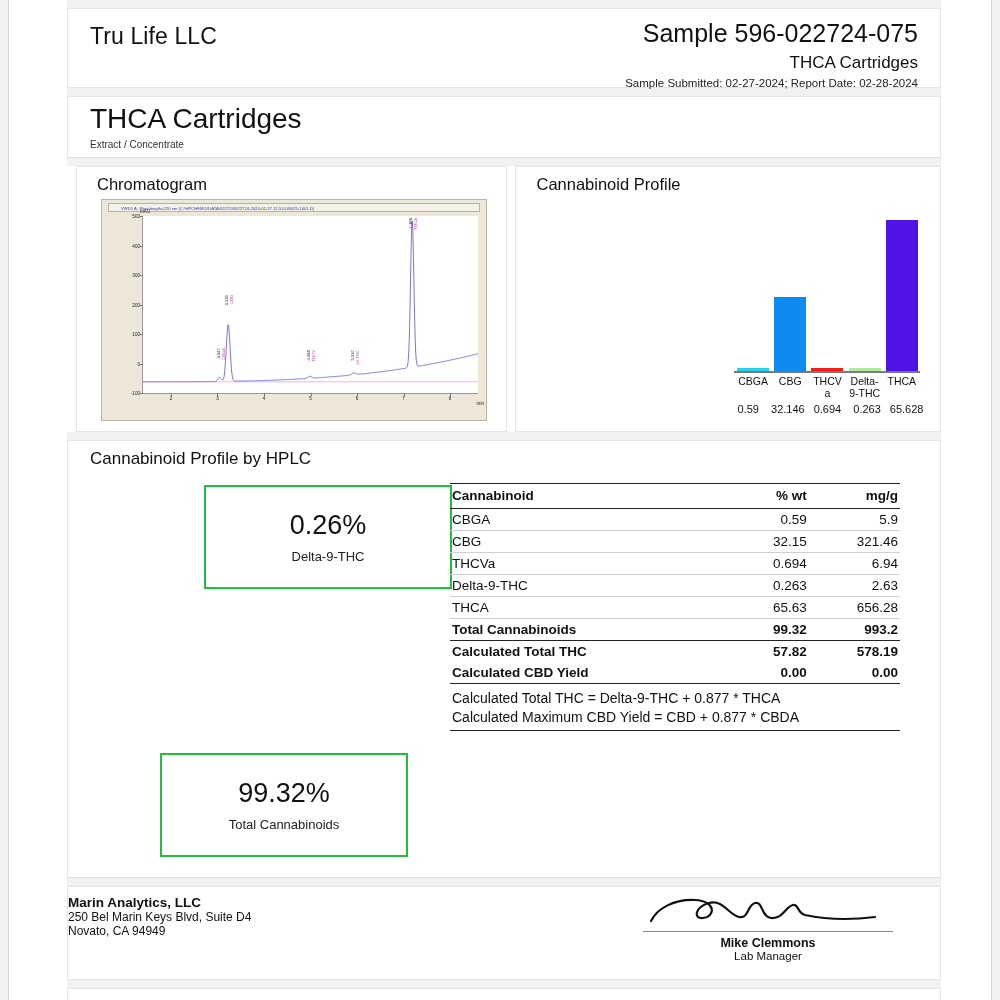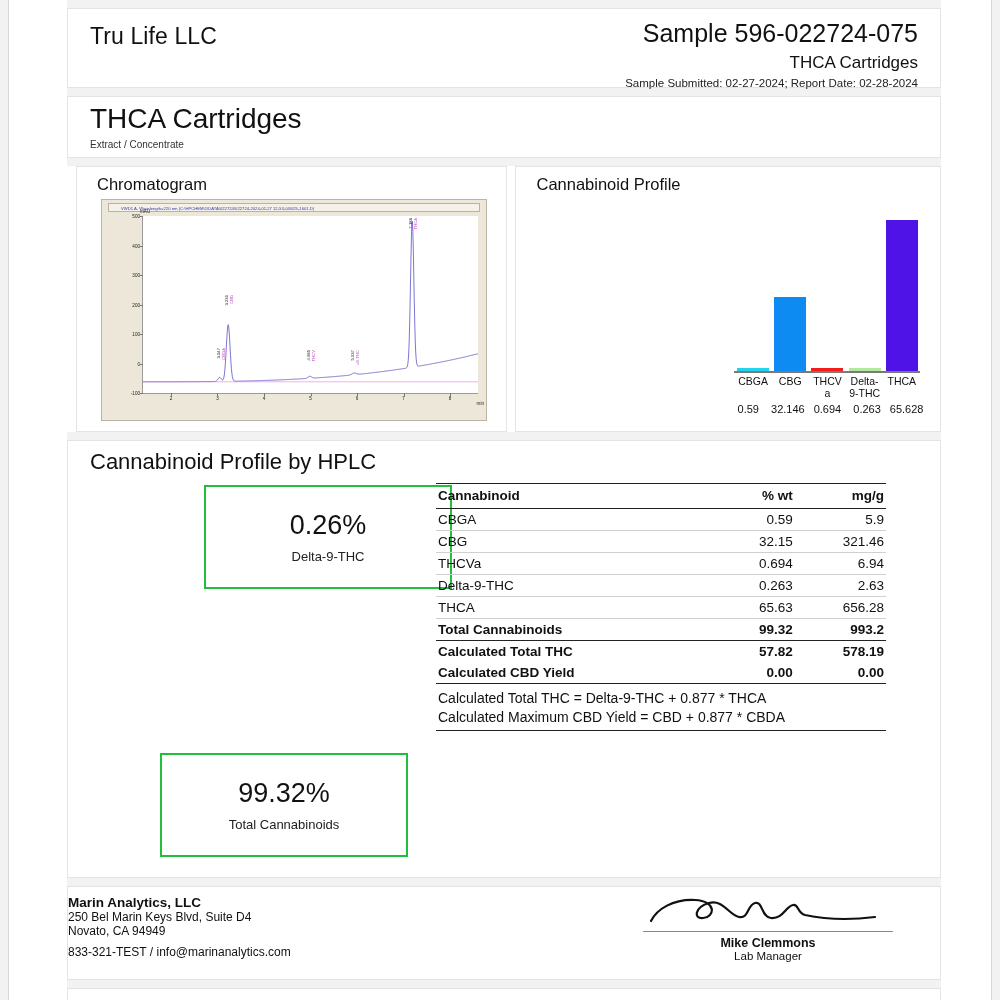--- a/index.html
+++ b/index.html
@@ -88,34 +88,34 @@
   #bar-chart { position:absolute; left:218px; top:38px; width:186px; height:168px; }
   #bar-baseline { position:absolute; left:0; bottom:0; width:100%; height:2px; background:#7a7a7a; }
   .bar { position:absolute; bottom:2px; width:32px; }
   #bar-cats { position:absolute; left:218px; top:208px; width:186px; display:flex; }
   .barcat { width:37.2px; text-align:center; font-size:10.5px; line-height:12px; color:#111; }
   #bar-vals { position:absolute; left:212px; top:236px; width:198px; display:flex; }
   .barval { width:39.6px; text-align:center; font-size:11px; color:#111; }
 
   
   #hplc-card { height:438px; position:relative; }
-  #hplc-heading { position:absolute; left:22px; top:8px; font-size:22px; }
+  #hplc-heading { position:absolute; left:22px; top:8px; font-size:17px; }
 
   .statbox {
     position:absolute; left:92px; width:248px; height:104px;
     border:2px solid #22c03a; background:#fff;
     display:flex; flex-direction:column; align-items:center; justify-content:center;
   }
   .statval { font-size:27px; font-weight:400; color:#111; }
   .statlabel { font-size:13px; color:#222; margin-top:8px; }
   #statbox-0 { top:44px;margin-left:44px; }
   #statbox-1 { top:178px; }
   #statbox-2 { top:312px; }
 
-  #results-table { position:absolute; left:368px; top:42px; width:450px; }
+  #results-table { position:absolute; left:382px; top:42px; width:450px; }
   #results-table table { width:100%; border-collapse:collapse; }
   #results-table th, #results-table td { font-size:13.5px; padding:3px 2px; }
   #results-table th { font-weight:bold; text-align:left; }
   #results-table th.num, #results-table td.num { text-align:right; }
   thead tr { border-bottom:1.5px solid #222; }
   #results-table thead th { border-top:1.5px solid #222; padding-bottom:5px; padding-top:4px;}
   .rowline td { border-bottom:1px solid #d0d0d0; }
   .total-row td { font-weight:bold; border-top:1.5px solid #222; border-bottom:1.5px solid #222; padding-top:5px; padding-bottom:5px;}
   .calc-row td { font-weight:bold; }
   .calc-row.last td { border-bottom:1.5px solid #222; padding-bottom:5px;}
@@ -317,21 +317,20 @@
     </div>
   </div>
 
   <div class="gap"></div>
 
   <div class="card" id="footer-card">
     <div id="lab-block">
       <div id="lab-name">Marin Analytics, LLC</div>
       <div id="lab-addr1">250 Bel Marin Keys Blvd, Suite D4</div>
       <div id="lab-addr2">Novato, CA 94949</div>
-      <div id="lab-contact">833-321-TEST / info@marinanalytics.com</div>
     </div>
     <div id="sig-block">
       <div id="signature">
         <svg width="250" height="40" viewBox="0 0 250 40">
           <path d="M8 30 C14 18, 30 8, 52 9 C74 10, 72 26, 60 27 C50 28, 52 16, 66 12 C80 8, 86 24, 96 26 C106 28, 104 14, 112 12 C120 10, 118 26, 128 27 C140 28, 142 16, 150 14 C156 13, 154 22, 162 24 C176 27, 200 30, 232 26" fill="none" stroke="#111" stroke-width="2.2" stroke-linecap="round"></path>
         </svg>
       </div>
       <div id="sig-line"></div>
       <div id="sig-name">Mike Clemmons</div>
       <div id="sig-role">Lab Manager</div>

